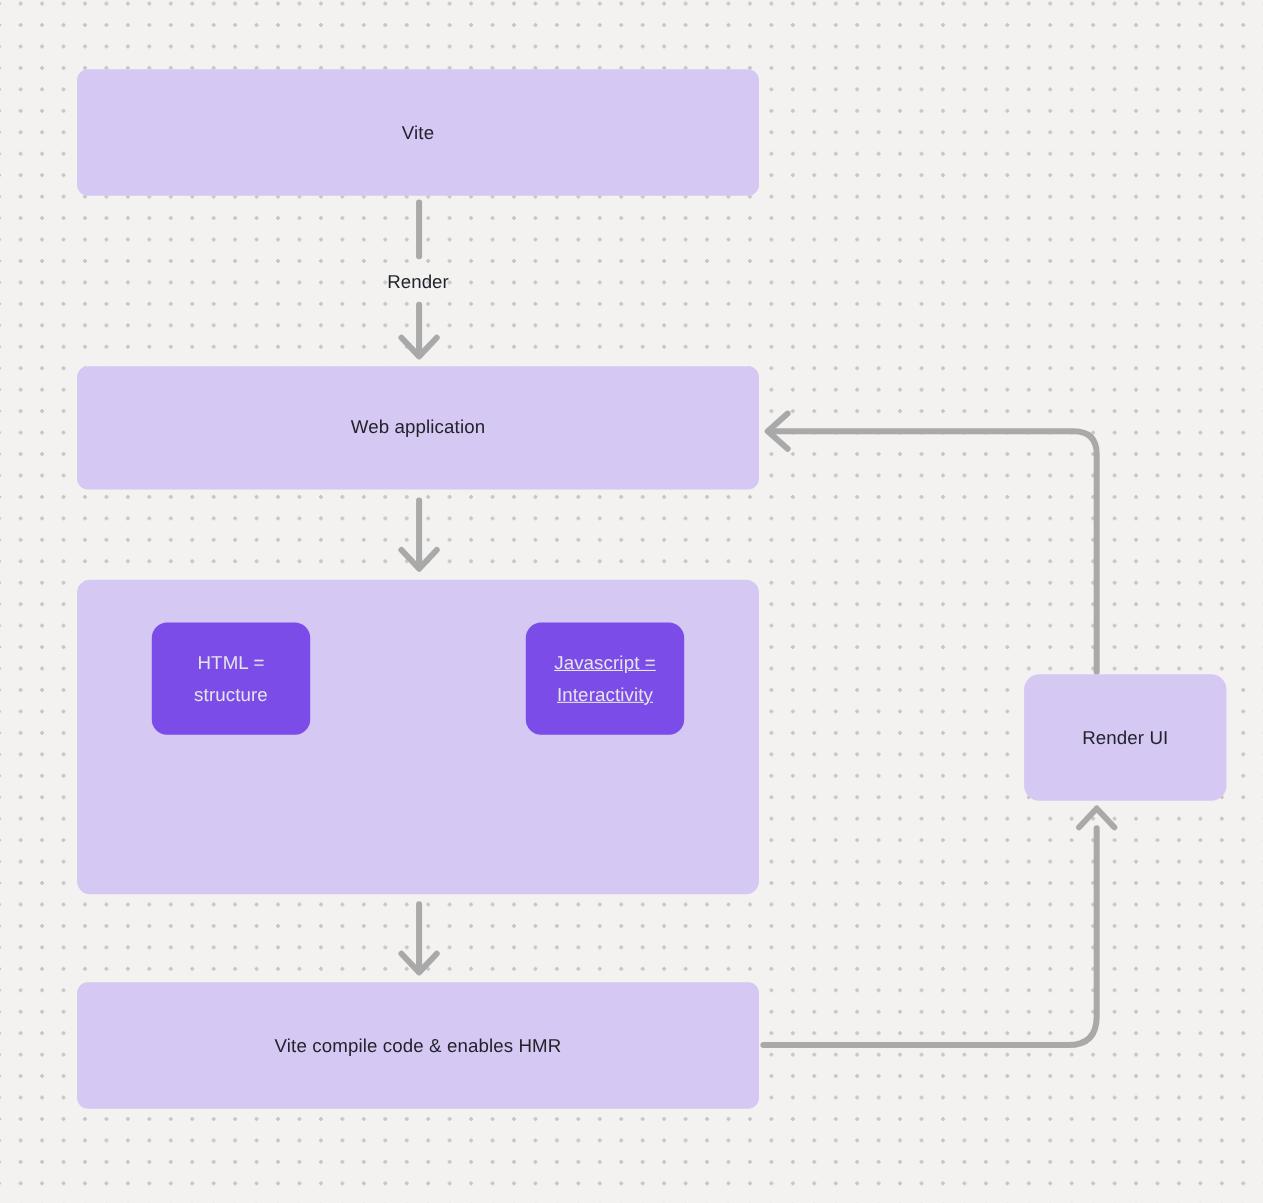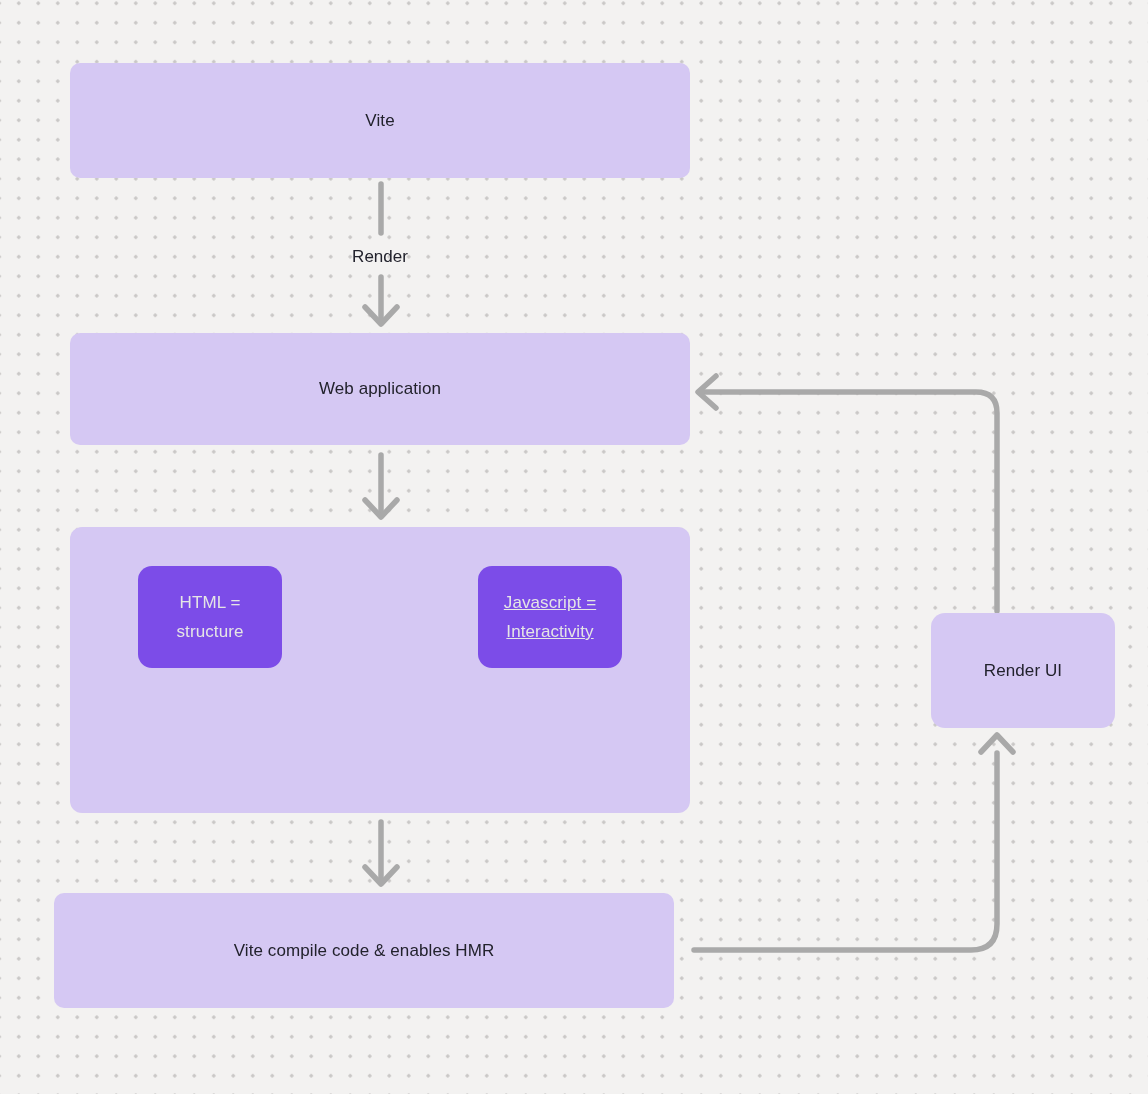--- a/index.html
+++ b/index.html
@@ -25,21 +25,21 @@
     align-items: center;
     justify-content: center;
     color: #22222c;
     font-size: 17px;
     font-weight: 500;
     letter-spacing: 0.1px;
   }
   #node-user    { left: 70px;  top: 63px;  width: 620px; height: 115px; }
   #node-webapp  { left: 70px;  top: 333px; width: 620px; height: 112px; text-align: right; }
   #group-components { left: 70px; top: 527px; width: 620px; height: 286px; border-radius: 12px; }
-  #node-vite    { left: 54px;  top: 893px; width: 620px; height: 115px; }
+  #node-vite    { left: 70px;  top: 893px; width: 620px; height: 115px; }
   #node-render  { left: 902px; top: 613px; width: 184px; height: 115px; border-radius: 14px; margin-left: 29px; }
 
   .chip {
     position: absolute;
     top: 39px;
     width: 144px;
     height: 102px;
     background: #7c4ce8;
     border-radius: 14px;
     color: #e5e5e5;

